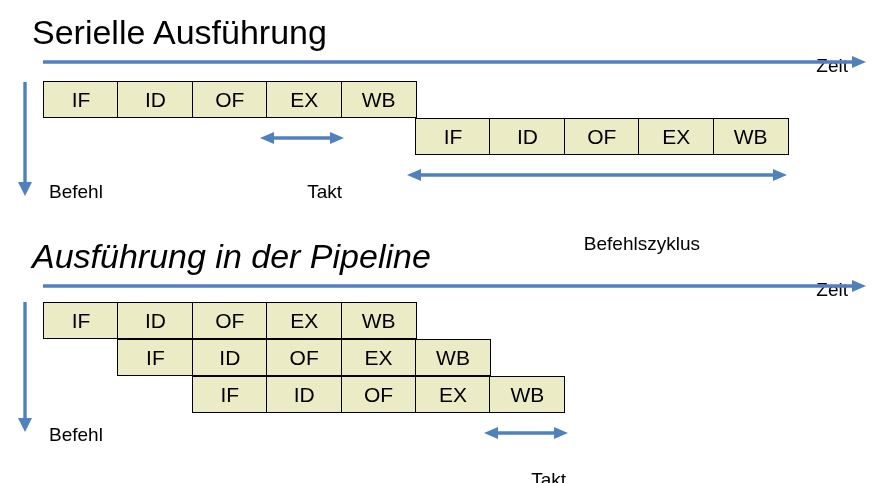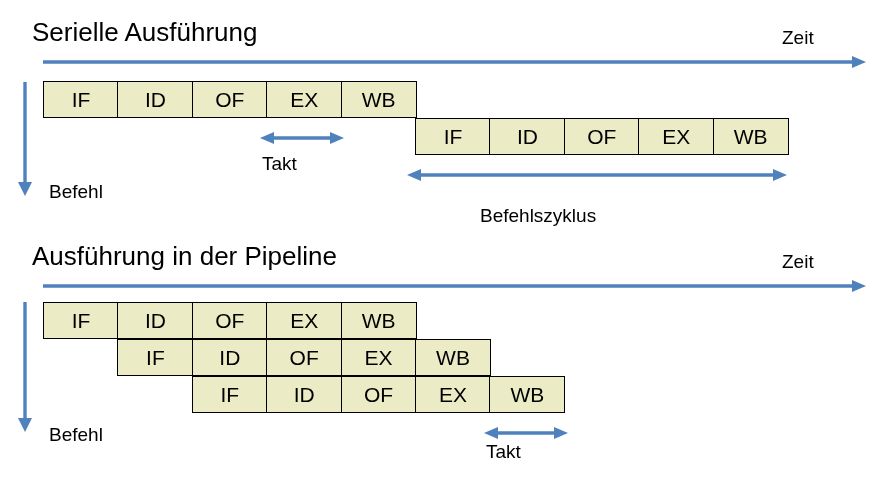--- a/index.html
+++ b/index.html
@@ -3,23 +3,23 @@
 <meta charset="utf-8">
 <style>
   html,body{margin:0;padding:0;}
   body{
     width:887px;height:483px;position:relative;overflow:hidden;
     background:var(--background,#fff);
     font-family:"Liberation Sans", sans-serif;
     color:var(--text,#000);
   }
   .abs{position:absolute;}
-  .title{font-size:26px;line-height:28px;white-space:nowrap;}
+  .title{font-size:34px;line-height:28px;white-space:nowrap;}
   .lbl{font-size:19px;line-height:21px;white-space:nowrap;text-align:center;}
-  .lbl-center{text-align:left;}
+  .lbl-center{text-align:right;margin-top:28px;}
   .row{position:absolute;display:flex;border-radius:7px;}
   .cell{
     width:76px;height:37px;box-sizing:border-box;
     margin-right:-1.6px;
     background:var(--box_fill,#ebecc6);
     border:1.6px solid var(--box_border,#000);
     display:flex;align-items:center;justify-content:center;
     font-size:21px;
   }
   .arrow{color:var(--accent_blue,#4f81bd);}
@@ -74,21 +74,21 @@
     <line x1="14" y1="8" x2="370" y2="8"></line>
     <path d="M16 2 L2 8 L16 14 Z"></path>
     <path d="M368 2 L382 8 L368 14 Z"></path>
   </svg>
   <div class="abs lbl lbl-center" style="left:480px;top:205px;width:220px;">Befehlszyklus</div>
 
 </div>
 
 <div>
 
-  <div class="abs title" style="left:32px;top:242px;">Ausführung in der Pipeline</div>
+  <div class="abs title" style="left:32px;top:242px;font-style:italic;">Ausführung in der Pipeline</div>
 
   <div class="abs lbl lbl-center" style="left:782px;top:251px;width:66px;">Zeit</div>
 
   <svg class="abs arrow" style="left:40px;top:278px;" width="830" height="16" viewBox="0 0 830 16">
     <line x1="3" y1="8" x2="812" y2="8"></line>
     <path d="M812 2 L826 8 L812 14 Z"></path>
   </svg>
 
   <svg class="abs arrow" style="left:14px;top:300px;" width="22" height="134" viewBox="0 0 22 134">
     <line x1="11" y1="2" x2="11" y2="118"></line>

